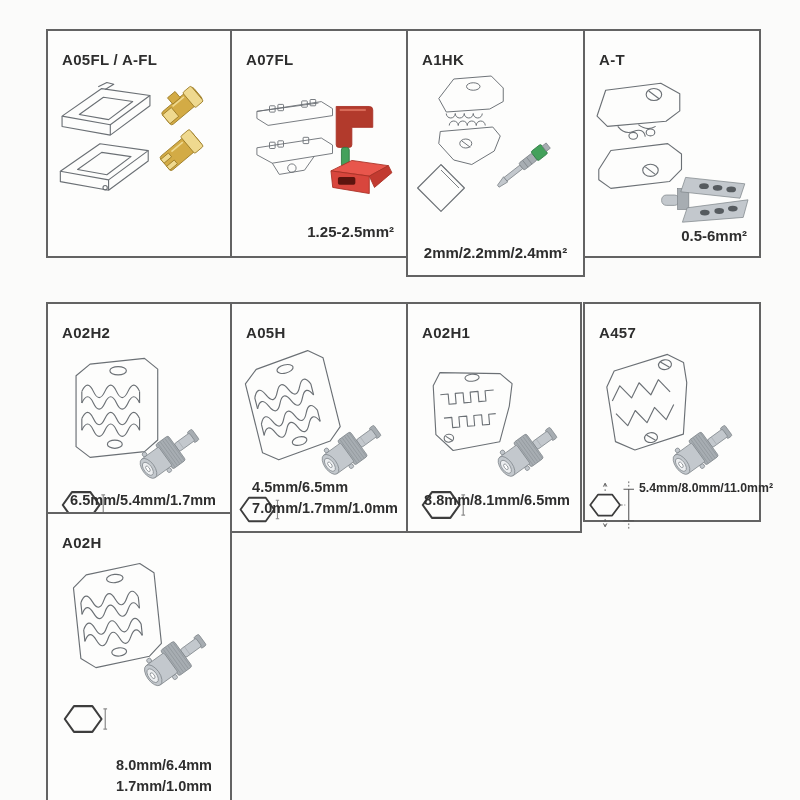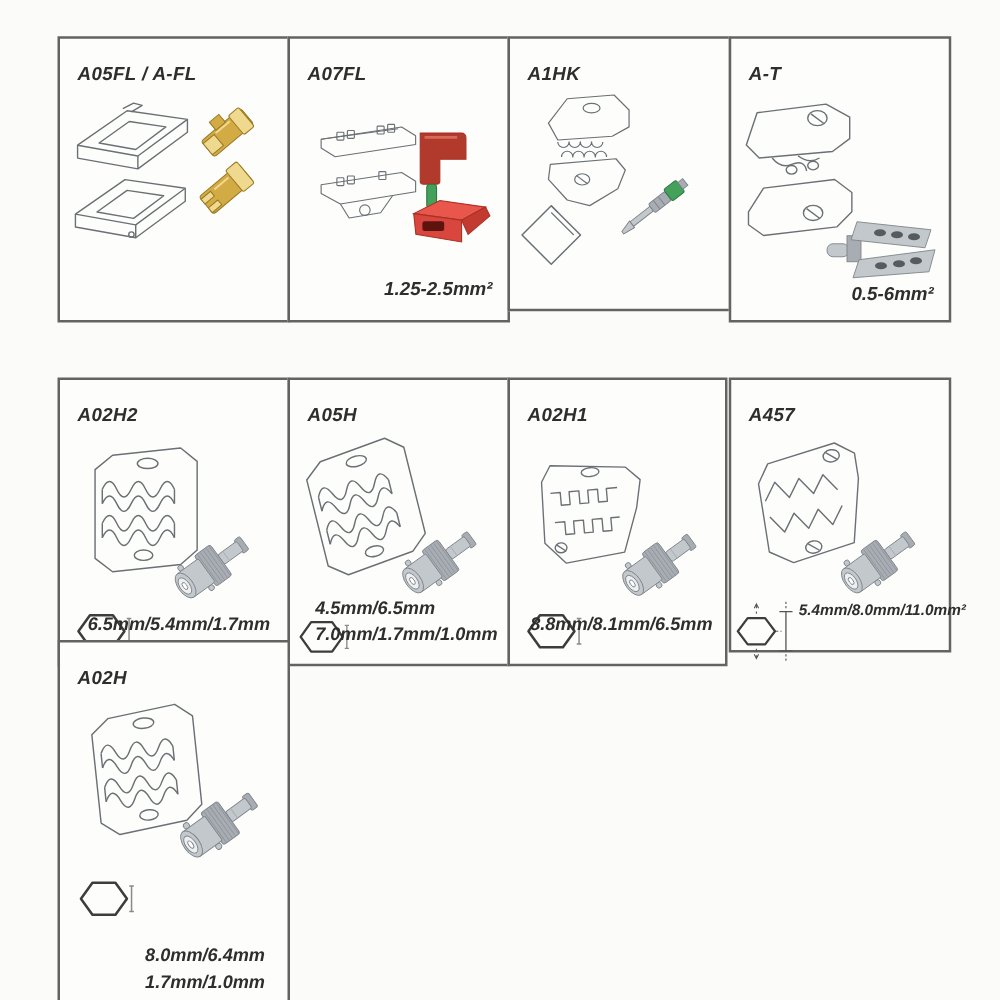--- a/index.html
+++ b/index.html
@@ -2,21 +2,21 @@
 <html style="--background: #fbfbfa; --card_bg: #fdfdfc; --border: #636363; --text: #2e2e2e; --sketch: #6b7075; --gold: #d3ab45; --gold_light: #efd98f; --gold_dark: #9a7a24; --red: #d8463d; --red_dark: #a93125; --green: #44a15b; --metal: #c3c8cd; --metal_mid: #a7adb2; --metal_dark: #7e8489;"><head>
 <meta charset="utf-8">
 <style>
   html,body{margin:0;padding:0;}
   body{
     width:800px;height:800px;position:relative;overflow:hidden;
     background:var(--background,#fbfbfa);
     font-family:"Liberation Sans","DejaVu Sans",sans-serif;
     color:var(--text,#2e2e2e);
   }
-  #canvas{position:absolute;inset:0;font-style:italic;}
+  #canvas{position:absolute;inset:0;}
   .card{
     position:absolute;
     background:var(--card_bg,#fdfdfc);
     border:2px solid var(--border,#636363);
     box-sizing:border-box;
   }
   .card-label{
     position:absolute;left:14px;top:20px;
     font-size:15px;font-weight:bold;letter-spacing:.3px;
     white-space:nowrap;
@@ -251,31 +251,34 @@
         <svg class="art" width="116" height="112" style="left: 4px; top: 44px;">
           <use href="#sym-die-plates" xlink:href="#sym-die-plates"></use>
         </svg>
         <svg class="art" width="74" height="106" style="left: 92px; top: 66px;">
           <use href="#sym-red" xlink:href="#sym-red"></use>
         </svg>
         <div class="specs" style="right: 12px; bottom: 13px; text-align: right; font-size: 15px; margin-top: 17px;">
           <div>1.25-2.5mm²</div>
         </div>
       </div>
-      <div class="card" style="left: 406px; top: 29px; width: 179px; height: 220px;">
+      <div class="card" style="left: 406px; top: 29px; width: 179px; height: 248px;">
         <span class="card-label">A1HK</span>
         <svg class="art" width="100" height="120" style="left: 10px; top: 36px;">
           <use href="#sym-die-vee" xlink:href="#sym-die-vee"></use>
         </svg>
         <svg class="art" width="92" height="92" style="left: 76px; top: 86px;">
           <use href="#sym-pin" xlink:href="#sym-pin"></use>
         </svg>
         <svg class="art" width="54" height="54" style="left: 6px; top: 130px;">
           <use href="#sym-diamond" xlink:href="#sym-diamond"></use>
         </svg>
+        <div class="specs" style="left: 0px; right: 0px; bottom: 11px; text-align: center; font-size: 15px;">
+          <div>2mm/2.2mm/2.4mm²</div>
+        </div>
       </div>
       <div class="card" style="left: 583px; top: 29px; width: 178px; height: 229px;">
         <span class="card-label">A-T</span>
         <svg class="art" width="112" height="140" style="left: 0px; top: 34px;">
           <use href="#sym-die-round" xlink:href="#sym-die-round"></use>
         </svg>
         <svg class="art" width="94" height="64" style="left: 74px; top: 140px;">
           <use href="#sym-metal" xlink:href="#sym-metal"></use>
         </svg>
         <div class="specs" style="right: 12px; bottom: 9px; text-align: right; font-size: 15px;">

